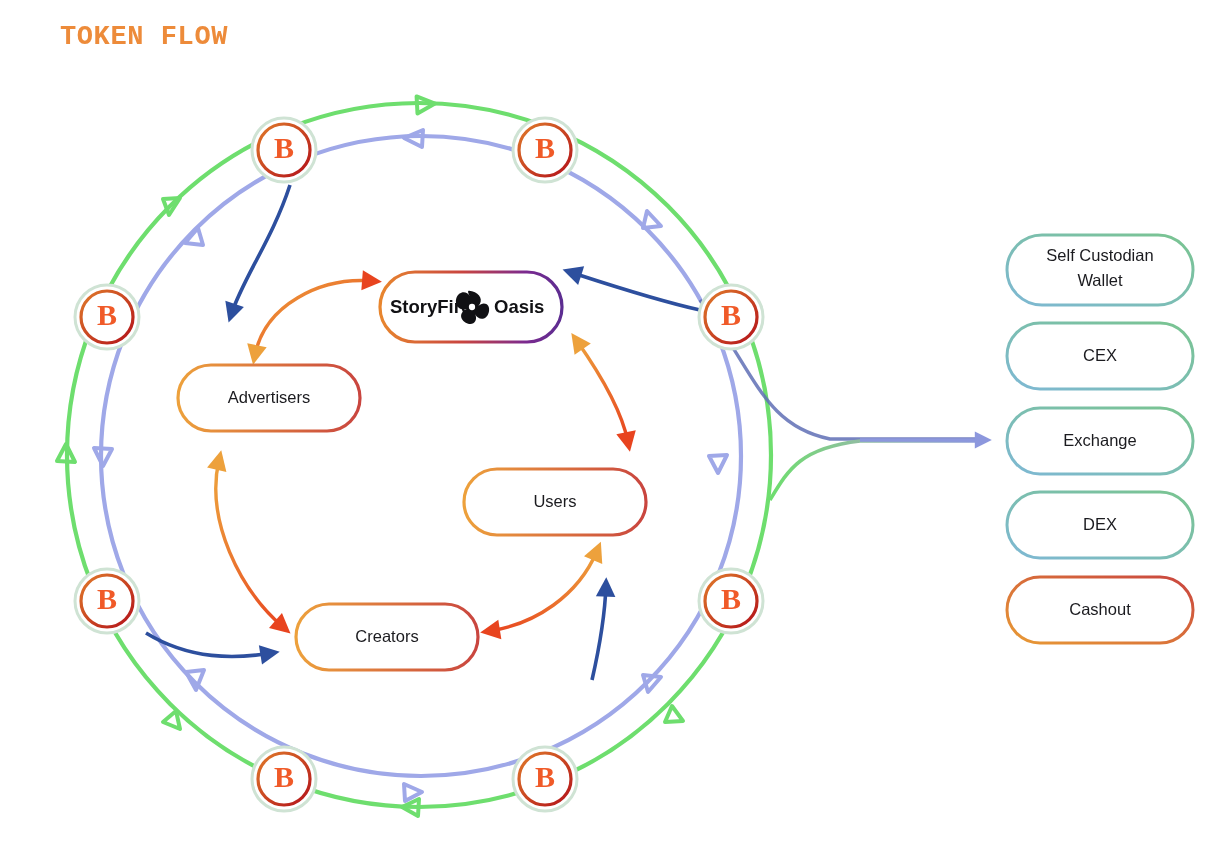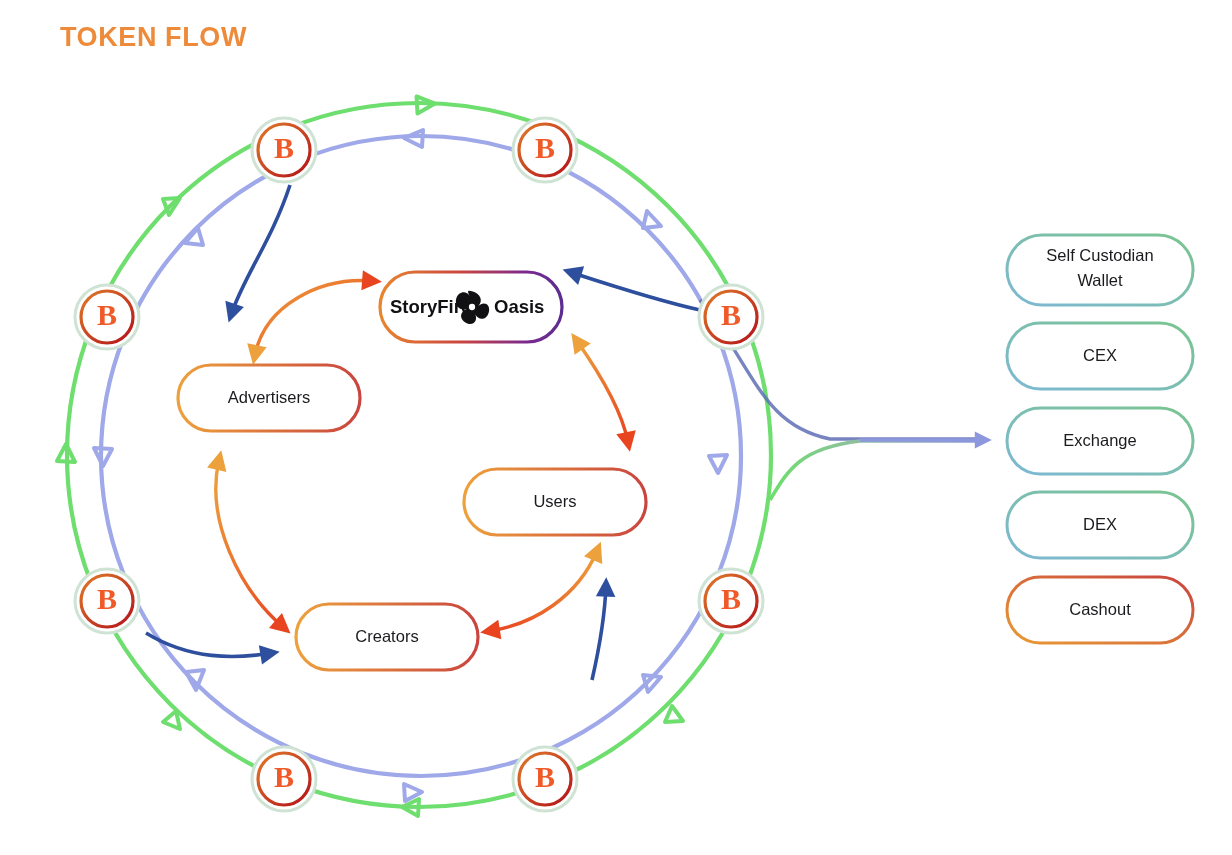--- a/index.html
+++ b/index.html
@@ -20,21 +20,21 @@
     overflow: hidden;
   }
   #page-title {
     position: absolute;
     left: 60px;
     top: 22px;
     font-size: 27px;
     font-weight: bold;
     letter-spacing: 0.6px;
     color: #ed8b3a;
-    font-family: Liberation Sans, sans-serif;
+    font-family: Liberation Mono, monospace;
   }
   svg.layer {
     position: absolute;
     left: 0;
     top: 0;
     width: 1232px;
     height: 855px;
   }
   .node-label {
     font-family: "Liberation Sans", sans-serif;

